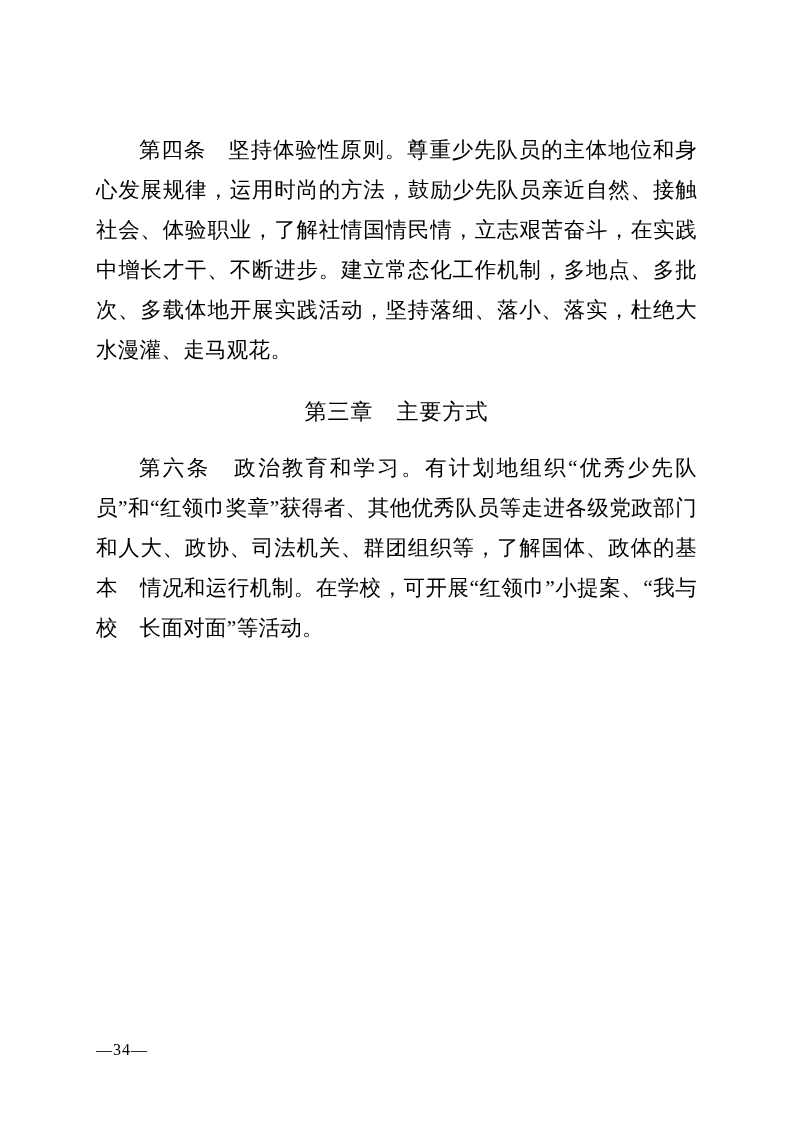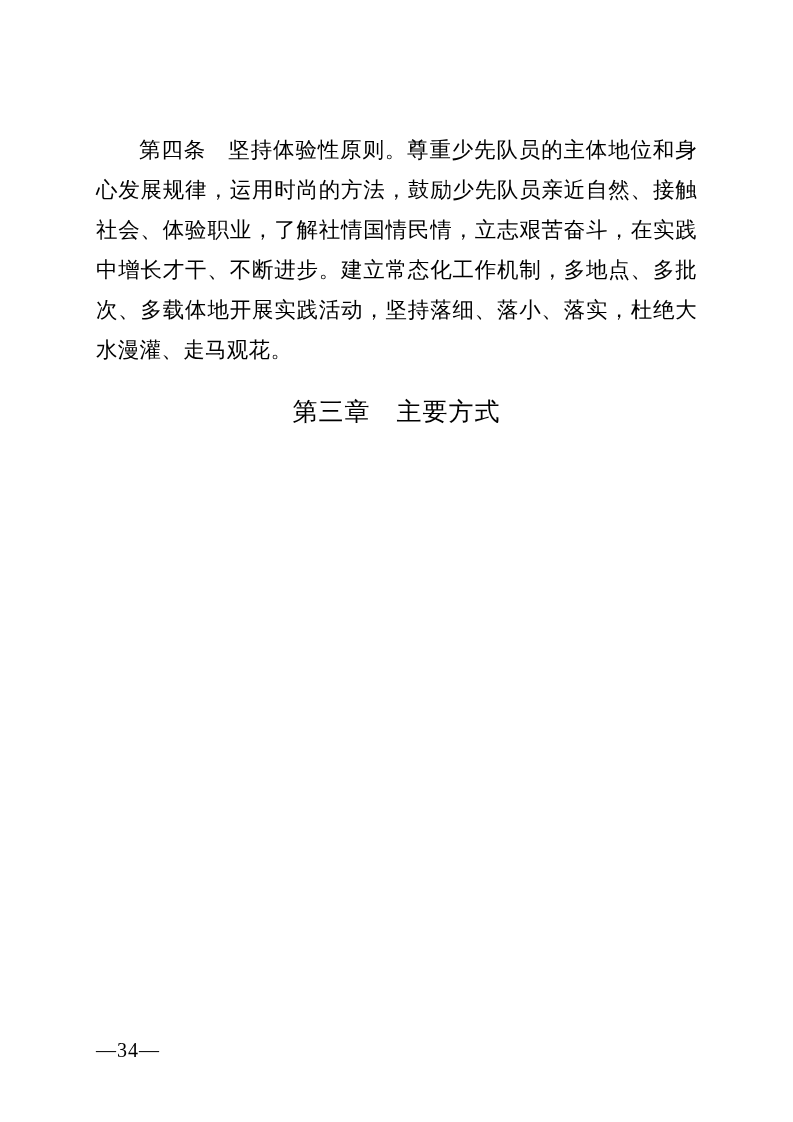--- a/index.html
+++ b/index.html
@@ -31,44 +31,45 @@
     margin: 0 0 1px 0;
     font-size: 21.5px;
     line-height: 40px;
     text-align: justify;
     text-justify: inter-ideograph;
     text-indent: 2em;
     letter-spacing: 0.3px;
   }
   h2.chapter-heading {
     margin: 22px 0 16px 0;
-    font-size: 25px;
+    font-size: 22px;
     line-height: 40px;
     font-weight: normal;
     text-align: center;
     letter-spacing: 1px;
   }
   .page-number {
     position: absolute;
     left: 96px;
     bottom: 58px;
-    font-size: 20px;
+    font-size: 16px;
     line-height: 28px;
     letter-spacing: 1px;
   }
 </style>
 </head>
 <body>
 
 <div class="page">
   <div class="doc-body">
 
     <p class="para">第四条　坚持体验性原则。尊重少先队员的主体地位和身心发展规律，运用时尚的方法，鼓励少先队员亲近自然、接触社会、体验职业，了解社情国情民情，立志艰苦奋斗，在实践中增长才干、不断进步。建立常态化工作机制，多地点、多批次、多载体地开展实践活动，坚持落细、落小、落实，杜绝大水漫灌、走马观花。</p>
 
 
     <h2 class="chapter-heading">第三章　主要方式</h2>
 
+    <p class="para">第六条　政治教育和学习。有计划地组织“优秀少先队员”和“红领巾奖章”获得者、其他优秀队员等走进各级党政部门　和人大、政协、司法机关、群团组织等，了解国体、政体的基本　情况和运行机制。在学校，可开展“红领巾”小提案、“我与校　长面对面”等活动。</p>
 
 
   </div>
 
   <div class="page-number">—34—</div>
 </div>
 
 </body></html>

